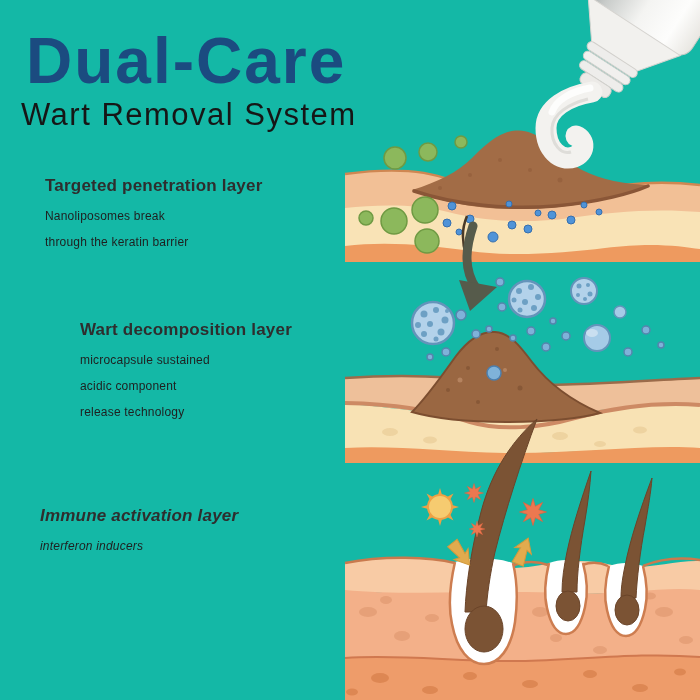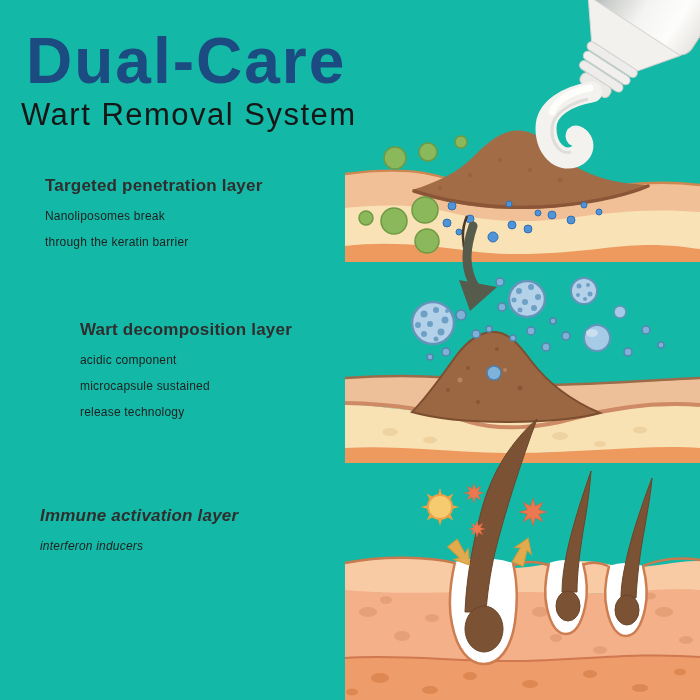--- a/index.html
+++ b/index.html
@@ -268,22 +268,22 @@
   <div class="subtitle">Wart Removal System</div>
 
   <div class="section s1">
     <h2>Targeted penetration layer</h2>
     <div class="line">Nanoliposomes break</div>
     <div class="line">through the keratin barrier</div>
   </div>
 
   <div class="section s2">
     <h2>Wart decomposition layer</h2>
+    <div class="line">microcapsule sustained</div>
     <div class="line">acidic component</div>
-    <div class="line">microcapsule sustained</div>
     <div class="line">release technology</div>
   </div>
 
   <div class="section s3">
     <h2>Immune activation layer</h2>
     <div class="line">interferon inducers</div>
   </div>
 
 </div>
 

